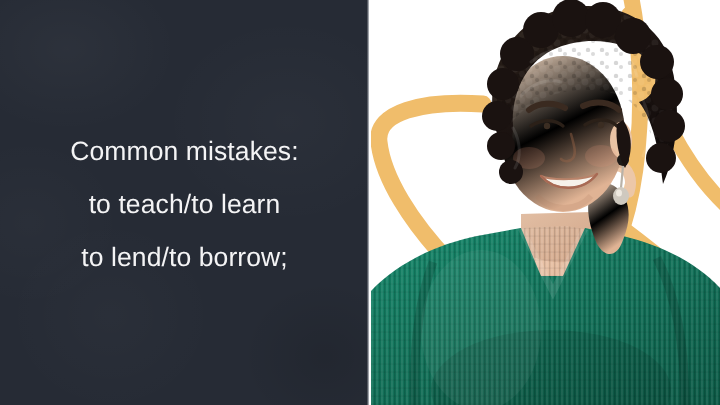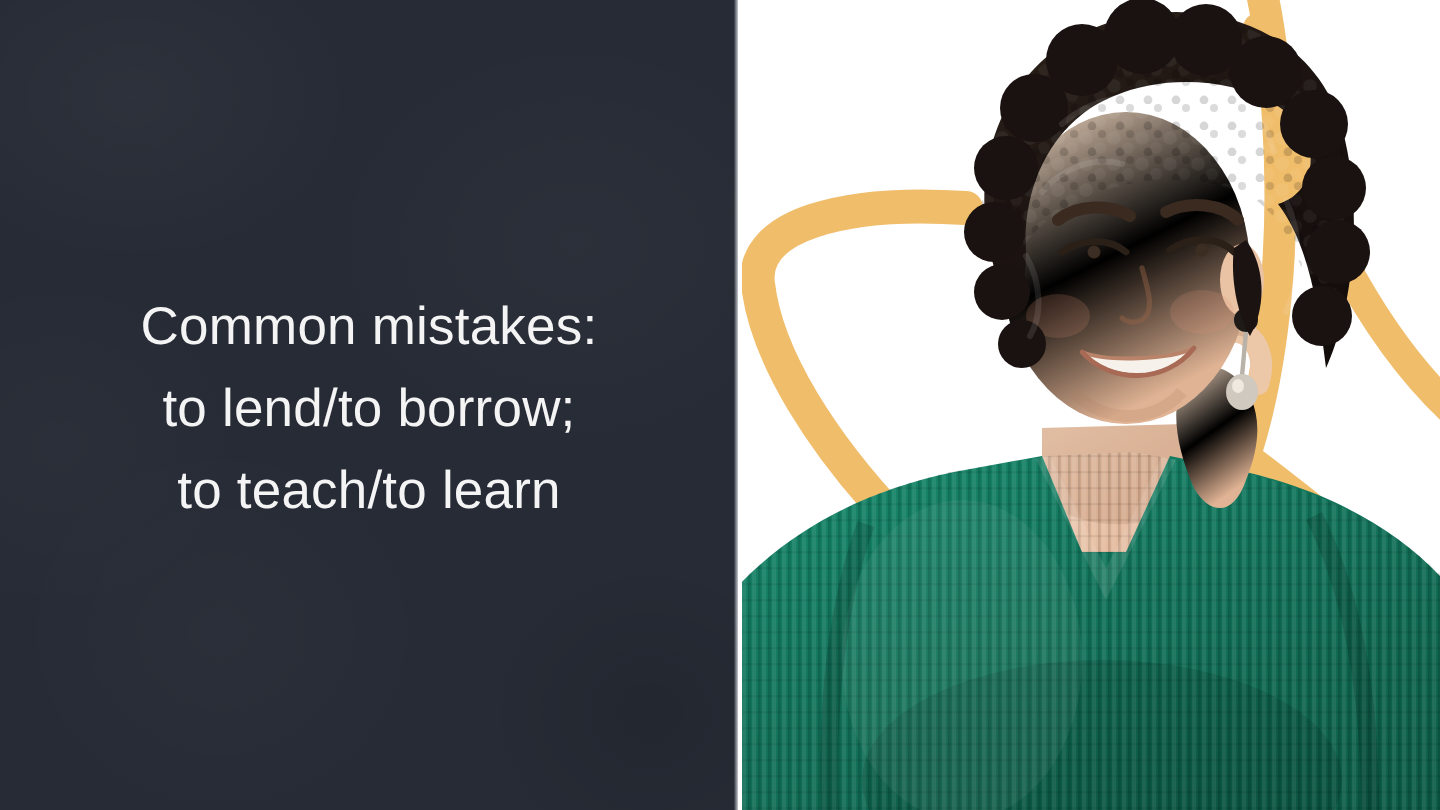--- a/index.html
+++ b/index.html
@@ -55,20 +55,21 @@
     left: 0;
     top: 0;
     width: 369px;
     height: 405px;
     display: flex;
     flex-direction: column;
     align-items: center;
     justify-content: center;
     padding-top: 4px;
     box-sizing: border-box;
+    gap: 12px;
   }
   .headline-line {
     color: #f4f4f5;
     font-size: 26.5px;
     line-height: 41px;
     font-weight: 300;
     letter-spacing: 0.1px;
     white-space: nowrap;
     text-align: center;
     text-rendering: geometricPrecision;
@@ -98,22 +99,22 @@
 
 <div class="slide">
 
   <div class="text-panel">
     <div class="panel-texture"></div>
     <div class="panel-edge"></div>
   </div>
 
   <div class="headline">
     <div class="headline-line">Common mistakes:</div>
+    <div class="headline-line">to teach/to learn</div>
     <div class="headline-line">to lend/to borrow;</div>
-    <div class="headline-line">to teach/to learn</div>
   </div>
 
   <div class="photo">
     <svg class="photo-svg" viewBox="0 0 349 405" preserveAspectRatio="xMidYMid slice">
       <defs>
         <linearGradient id="gSkin" x1="0" y1="0" x2="0.4" y2="1">
           <stop offset="0%" stop-color="#f7dcc4"></stop>
           <stop offset="55%" stop-color="#eeca ac"></stop>
           <stop offset="100%" stop-color="#e0b394"></stop>
         </linearGradient>

